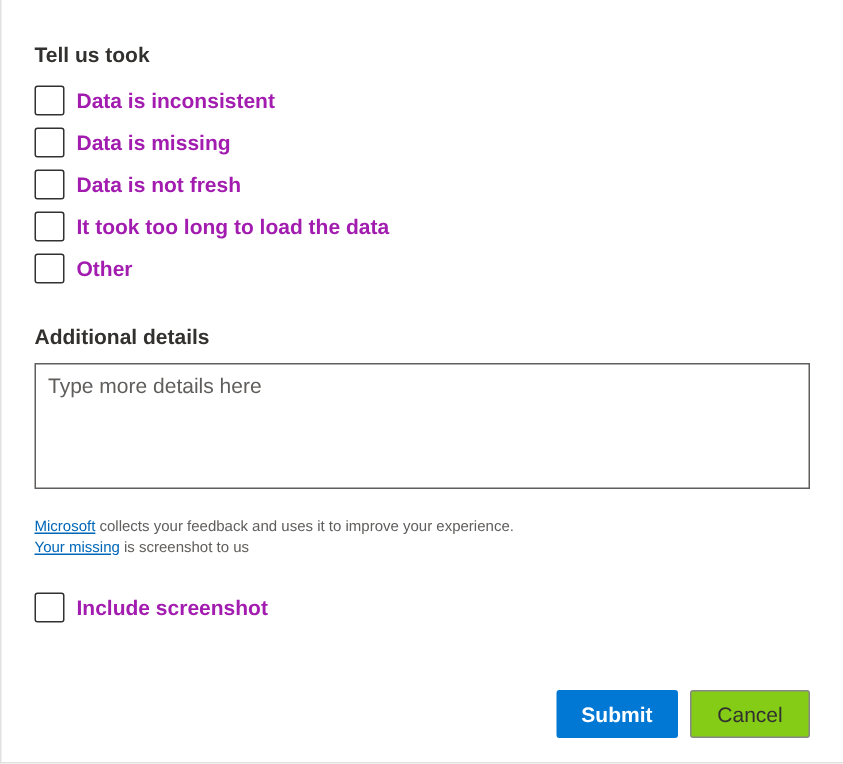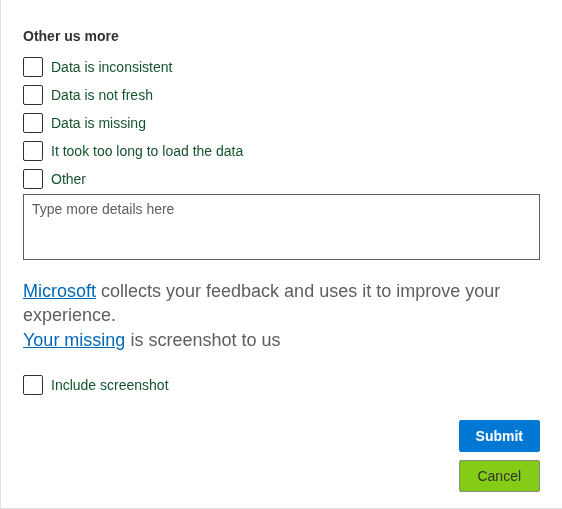--- a/index.html
+++ b/index.html
@@ -34,55 +34,55 @@
     width: 20px;
     height: 20px;
     border: 1px solid #323130;
     border-radius: 2px;
     margin-right: 8px;
     background: #fff;
     flex-shrink: 0;
   }
   .cb-label {
     font-size: 14px;
-    color: #14532d;
+    color: #a21caf;
+    font-weight: bold;
   }
   .details-box {
     width: 100%;
-    height: 66px;
+    height: 84px;
     border: 1px solid #605e5c;
     padding: 6px 8px;
     font-family: inherit;
     font-size: 14px;
     resize: none;
     outline: none;
     color: #323130;
   }
   .details-box::placeholder { color: #605e5c; }
   .disclaimer {
     margin-top: 16px;
-    font-size: 18px;
+    font-size: 10px;
     color: #605e5c;
     line-height: 1.35;
   }
   .link {
     color: #0067b8;
     text-decoration: underline;
     cursor: pointer;
   }
   .screenshot-row {
     margin-top: 20px;
   }
   .footer {
     position: absolute;
     right: 22px;
     bottom: 16px;
     display: flex;
     gap: 8px;
-    flex-direction: column;
   }
   .btn {
     min-width: 80px;
     height: 32px;
     font-size: 14px;
     font-family: inherit;
     border-radius: 2px;
     cursor: pointer;
     padding: 0 16px;
   }
@@ -96,43 +96,44 @@
     background: #84cc16;
     color: #323130;
     border: 1px solid #8a8886;
   }
 </style>
 </head>
 <body>
 
 <div class="panel">
 
-  <div class="section-title first">Other us more</div>
+  <div class="section-title first">Tell us took</div>
 
   <div class="cb-row">
     <div class="cb"></div>
     <span class="cb-label">Data is inconsistent</span>
   </div>
   <div class="cb-row">
     <div class="cb"></div>
-    <span class="cb-label">Data is not fresh</span>
+    <span class="cb-label">Data is missing</span>
   </div>
   <div class="cb-row">
     <div class="cb"></div>
-    <span class="cb-label">Data is missing</span>
+    <span class="cb-label">Data is not fresh</span>
   </div>
   <div class="cb-row">
     <div class="cb"></div>
     <span class="cb-label">It took too long to load the data</span>
   </div>
   <div class="cb-row">
     <div class="cb"></div>
     <span class="cb-label">Other</span>
   </div>
 
+  <div class="section-title">Additional details</div>
   <textarea class="details-box" placeholder="Type more details here" style=""></textarea>
 
   <div class="disclaimer">
     <span class="link">Microsoft</span><span> collects your feedback and uses it to improve your experience. </span><br>
     <span class="link">Your missing</span><span> is screenshot to us</span>
   </div>
 
   <div class="cb-row screenshot-row">
     <div class="cb"></div>
     <span class="cb-label">Include screenshot</span>

